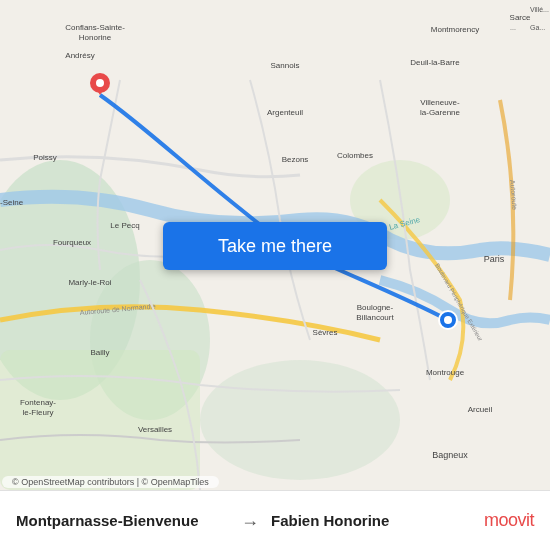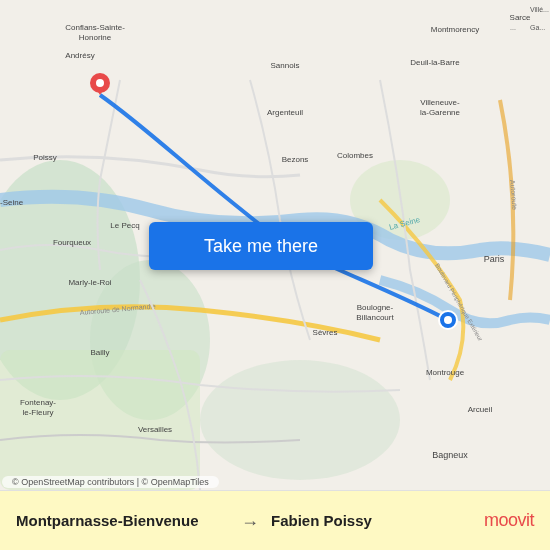--- a/index.html
+++ b/index.html
@@ -21,21 +21,21 @@
     #map-svg {
       position: absolute;
       top: 0; left: 0;
       width: 100%; height: 100%;
     }
 
     
     #take-me-there-btn {
       position: absolute;
       top: 222px;
-      left: 149px;
+      left: 163px;
       width: 224px;
       height: 48px;
       background: #1a73e8;
       color: white;
       border: none;
       border-radius: 6px;
       font-size: 18px;
       font-weight: 500;
       cursor: pointer;
       display: flex;
@@ -44,21 +44,21 @@
       box-shadow: 0 2px 8px rgba(0,0,0,0.3);
       z-index: 10;
     }
 
     
     #bottom-bar {
       position: absolute;
       bottom: 0; left: 0;
       width: 550px;
       height: 60px;
-      background: #fef9c3;
+      background: #ffffff;
       display: flex;
       align-items: center;
       padding: 0 16px;
       border-top: 1px solid #e0e0e0;
       z-index: 20;
     }
 
     #route-from {
       font-size: 15px;
       font-weight: 600;
@@ -192,18 +192,18 @@
     </svg>
 
     <button id="take-me-there-btn">Take me there</button>
   </div>
 
   <div id="attribution">© OpenStreetMap contributors | © OpenMapTiles</div>
 
   <div id="bottom-bar">
     <span id="route-from">Montparnasse-Bienvenue</span>
     <span id="route-arrow">→</span>
-    <span id="route-to">Fabien Poissy</span>
+    <span id="route-to">Fabien Honorine</span>
     <div id="moovit-logo">
       <span id="moovit-text">moovit</span>
     </div>
   </div>
 </div>
 
 </body></html>

